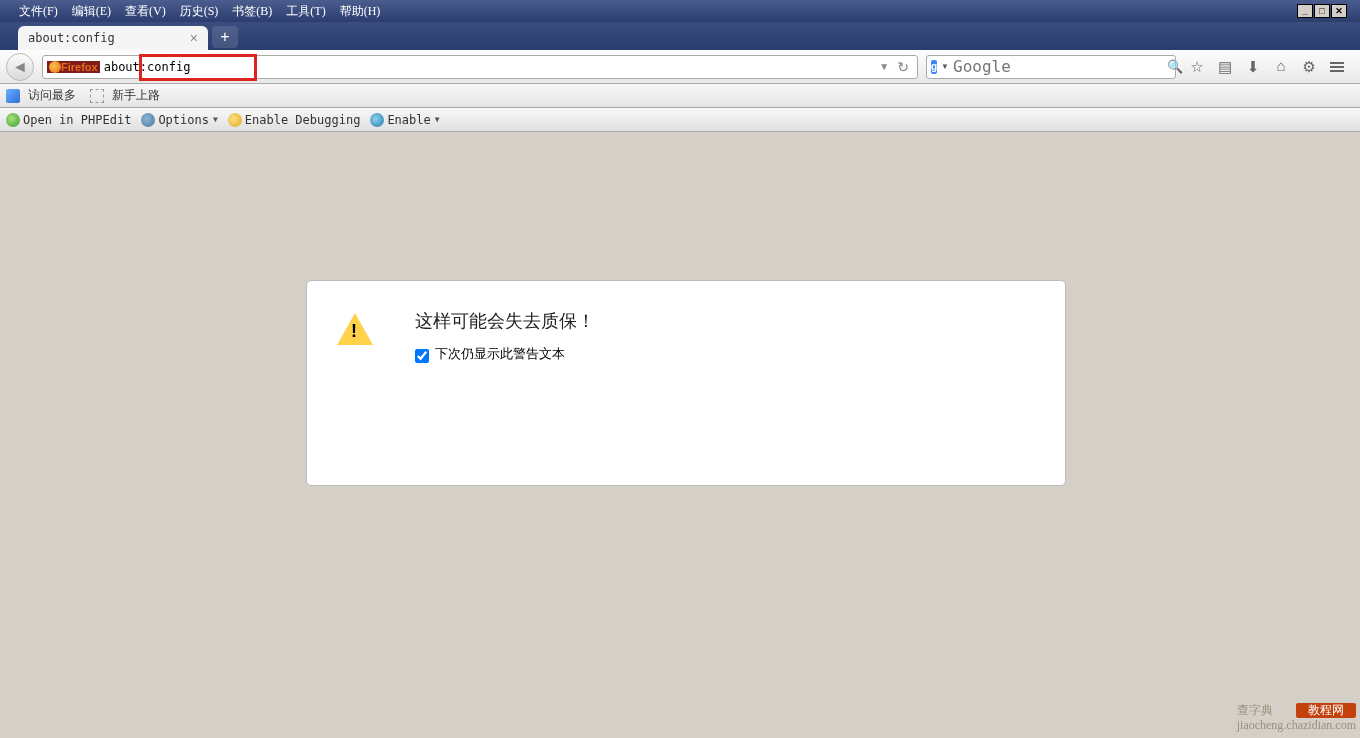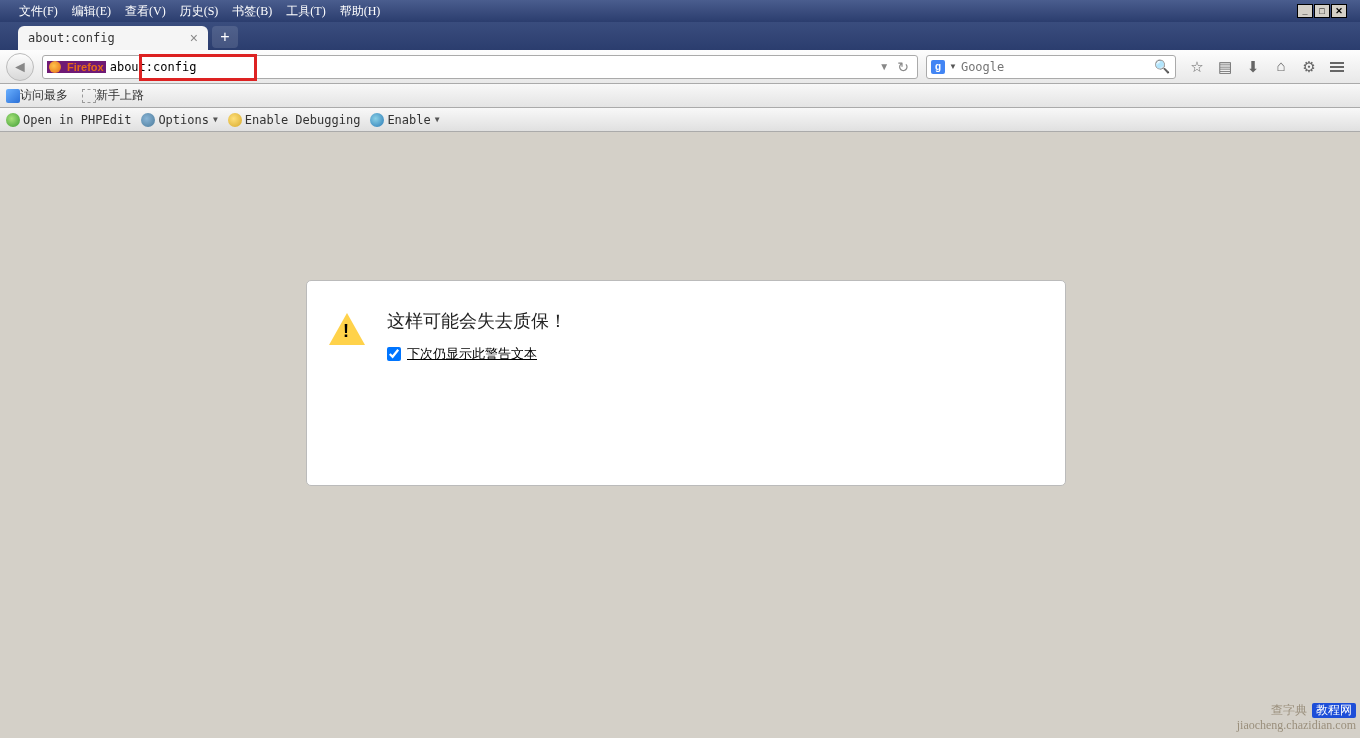--- a/index.html
+++ b/index.html
@@ -15,70 +15,70 @@
 
 .tabbar { background: linear-gradient(to bottom, #3a4d7e 0%, #2b3d6e 100%); height: 28px; display: flex; align-items: flex-end; padding: 0 8px 0 18px; }
 .tab { background: #f5f5f5; border-radius: 6px 6px 0 0; height: 24px; min-width: 190px; display: flex; align-items: center; padding: 0 10px; font-family: "Consolas", monospace; font-size: 12px; color: #333; justify-content: space-between; margin-right: 4px; }
 .tab-close { color: #888; font-size: 14px; font-family: sans-serif; cursor: default; }
 .newtab { width: 26px; height: 22px; background: rgba(255,255,255,0.12); border-radius: 4px; display: flex; align-items: center; justify-content: center; color: #fff; font-size: 16px; font-family: sans-serif; margin-bottom: 2px; cursor: default; }
 
 
 .navbar { background: linear-gradient(to bottom, #fdfdfd, #e8e8e8); height: 34px; display: flex; align-items: center; padding: 0 6px; border-bottom: 1px solid #aaa; gap: 4px; }
 .back-btn { width: 28px; height: 28px; border-radius: 50%; background: linear-gradient(to bottom, #fdfdfd, #d8d8d8); border: 1px solid #bbb; display: flex; align-items: center; justify-content: center; font-size: 16px; color: #888; cursor: default; }
 .urlbar-wrap { flex: 1; height: 24px; background: #fff; border: 1px solid #aaa; border-radius: 3px; display: flex; align-items: center; padding: 0 4px; margin: 0 4px; position: relative; }
-.ff-chip { background: #701a75; color: #e66a17; font-family: sans-serif; font-size: 11px; font-weight: bold; padding: 0 2px; margin-right: 4px; display: flex; align-items: center; gap: 6px; }
+.ff-chip { background: #7f1d1d; color: #e66a17; font-family: sans-serif; font-size: 11px; font-weight: bold; padding: 0 2px; margin-right: 4px; display: flex; align-items: center; gap: 0; }
 .ff-icon { width: 12px; height: 12px; border-radius: 50%; background: radial-gradient(circle at 40% 40%, #ffc24a, #e66a17); display: inline-block; }
 .red-box-url { position: absolute; left: 96px; top: -2px; width: 118px; height: 27px; border: 3px solid #d22; pointer-events: none; }
 .urlinput { flex: 1; border: none; outline: none; font-family: "Consolas", monospace; font-size: 12px; }
 .url-drop { color: #888; font-size: 10px; padding: 0 4px; }
 .url-refresh { color: #888; font-size: 14px; font-family: sans-serif; padding: 0 4px; }
 .searchbar { width: 250px; height: 24px; background: #fff; border: 1px solid #aaa; border-radius: 3px; display: flex; align-items: center; padding: 0 4px; gap: 4px; }
 .search-g { width: 14px; height: 14px; background: #4285f4; color: #fff; font-family: sans-serif; font-weight: bold; font-size: 10px; display: flex; align-items: center; justify-content: center; border-radius: 2px; }
-.searchinput { flex: 1; border: none; outline: none; font-family: "Consolas", monospace; font-size: 12px; color: #000000; }
+.searchinput { flex: 1; border: none; outline: none; font-family: "Consolas", monospace; font-size: 16px; color: #000000; }
 .search-mag { color: #888; font-size: 13px; }
 .nav-icons { display: flex; gap: 10px; align-items: center; padding: 0 8px; }
 .nav-icon { width: 18px; height: 18px; color: #666; display: flex; align-items: center; justify-content: center; font-size: 15px; cursor: default; }
 .hamburger { display: flex; flex-direction: column; gap: 2px; }
 .hamburger span { width: 14px; height: 2px; background: #666; }
 
 
 .bmbar { background: linear-gradient(to bottom, #f8f8f8, #e4e4e4); height: 24px; display: flex; align-items: center; padding: 0 6px; border-bottom: 1px solid #aaa; gap: 14px; }
-.bm-item { display: flex; align-items: center; gap: 0; color: #333; cursor: default; }
+.bm-item { display: flex; align-items: center; gap: 8px; color: #333; cursor: default; }
 .bm-icon { width: 14px; height: 14px; display: inline-block; }
 .bm-icon.blue { background: linear-gradient(135deg, #6ab0ff, #2a6fd6); border-radius: 2px; }
 .bm-icon.dotted { border: 1px dashed #999; }
 
 
 .addonbar { background: linear-gradient(to bottom, #f8f8f8, #e0e0e0); height: 24px; display: flex; align-items: center; padding: 0 6px; border-bottom: 1px solid #aaa; gap: 10px; font-family: "Consolas", monospace; }
 .addon-item { display: flex; align-items: center; gap: 3px; color: #333; cursor: default; }
 .addon-icon { width: 14px; height: 14px; border-radius: 50%; }
 .addon-icon.green { background: radial-gradient(circle at 40% 40%, #a7e27a, #3c9b33); }
 .addon-icon.gear { background: radial-gradient(circle at 40% 40%, #8ab5d6, #4a7a9a); }
 .addon-icon.yellow { background: radial-gradient(circle at 40% 40%, #ffe07a, #d6a82a); }
 .addon-icon.globe { background: radial-gradient(circle at 40% 40%, #8ad0e6, #2a7ab6); }
 .drop-caret { font-size: 8px; color: #555; margin-left: 1px; }
 
 
 .content { position: absolute; top: 132px; left: 0; right: 0; bottom: 0; background: #d4d0c8; }
-.warning-panel { position: absolute; left: 306px; top: 148px; width: 760px; height: 206px; background: #fff; border: 1px solid #bbb; border-radius: 5px; padding: 28px 22px; display: flex; gap: 22px; }
+.warning-panel { position: absolute; left: 306px; top: 148px; width: 760px; height: 206px; background: #fff; border: 1px solid #bbb; border-radius: 5px; padding: 28px 30px; display: flex; gap: 42px; }
 .warn-tri { width: 0; height: 0; border-left: 18px solid transparent; border-right: 18px solid transparent; border-bottom: 32px solid #ffd24a; position: relative; margin-top: 4px; }
 .warn-tri::before { content: ""; position: absolute; left: -18px; top: 0; width: 0; height: 0; border-left: 18px solid transparent; border-right: 18px solid transparent; border-bottom: 32px solid #000; z-index: -1; transform: scale(1.15) translateY(-1px); }
 .warn-tri::after { content: "!"; position: absolute; left: -4px; top: 8px; font-family: sans-serif; font-weight: bold; color: #000; font-size: 18px; }
 .warn-body { flex: 1; }
 .warn-title { font-size: 18px; font-family: "SimSun", "宋体", serif; color: #222; margin-bottom: 12px; }
 .warn-text { font-size: 13px; color: #333; line-height: 1.7; margin-bottom: 14px; }
-.warn-chk-row { display: flex; align-items: center; gap: 6px; font-size: 13px; margin-bottom: 28px; text-decoration: underline; }
+.warn-chk-row { display: flex; align-items: flex-end; gap: 6px; font-size: 13px; margin-bottom: 28px; }
 .warn-chk-row input { width: 14px; height: 14px; }
 .warn-btn-wrap { display: flex; justify-content: center; position: relative; }
 .warn-btn { padding: 3px 12px; font-size: 13px; font-family: "SimSun", serif; background: linear-gradient(to bottom, #fdfdfd, #dedede); border: 1px solid #888; border-radius: 2px; cursor: default; box-shadow: 0 0 0 1px #444 inset; }
 .red-box-btn { position: absolute; left: 232px; top: -15px; width: 132px; height: 50px; border: 3px solid #d22; pointer-events: none; }
 
 
 .watermark { position: absolute; right: 4px; bottom: 4px; font-size: 12px; color: #9a8f7c; text-align: right; line-height: 1.3; font-family: "SimSun", serif; }
-.watermark .logo { display: inline-block; background: #1d4ed8; color: #fff; padding: 0 4px; border-radius: 2px; margin-left: 2px; }
+.watermark .logo { display: inline-block; background: #c2410c; color: #fff; padding: 0 12px; border-radius: 2px; margin-left: 20px; }
 </style>
 </head>
 <body>
 
 <div class="menubar">
   <div class="menubar-left">
     <div class="menu-item">文件(F)</div>
     <div class="menu-item">编辑(E)</div>
     <div class="menu-item">查看(V)</div>
     <div class="menu-item">历史(S)</div>

